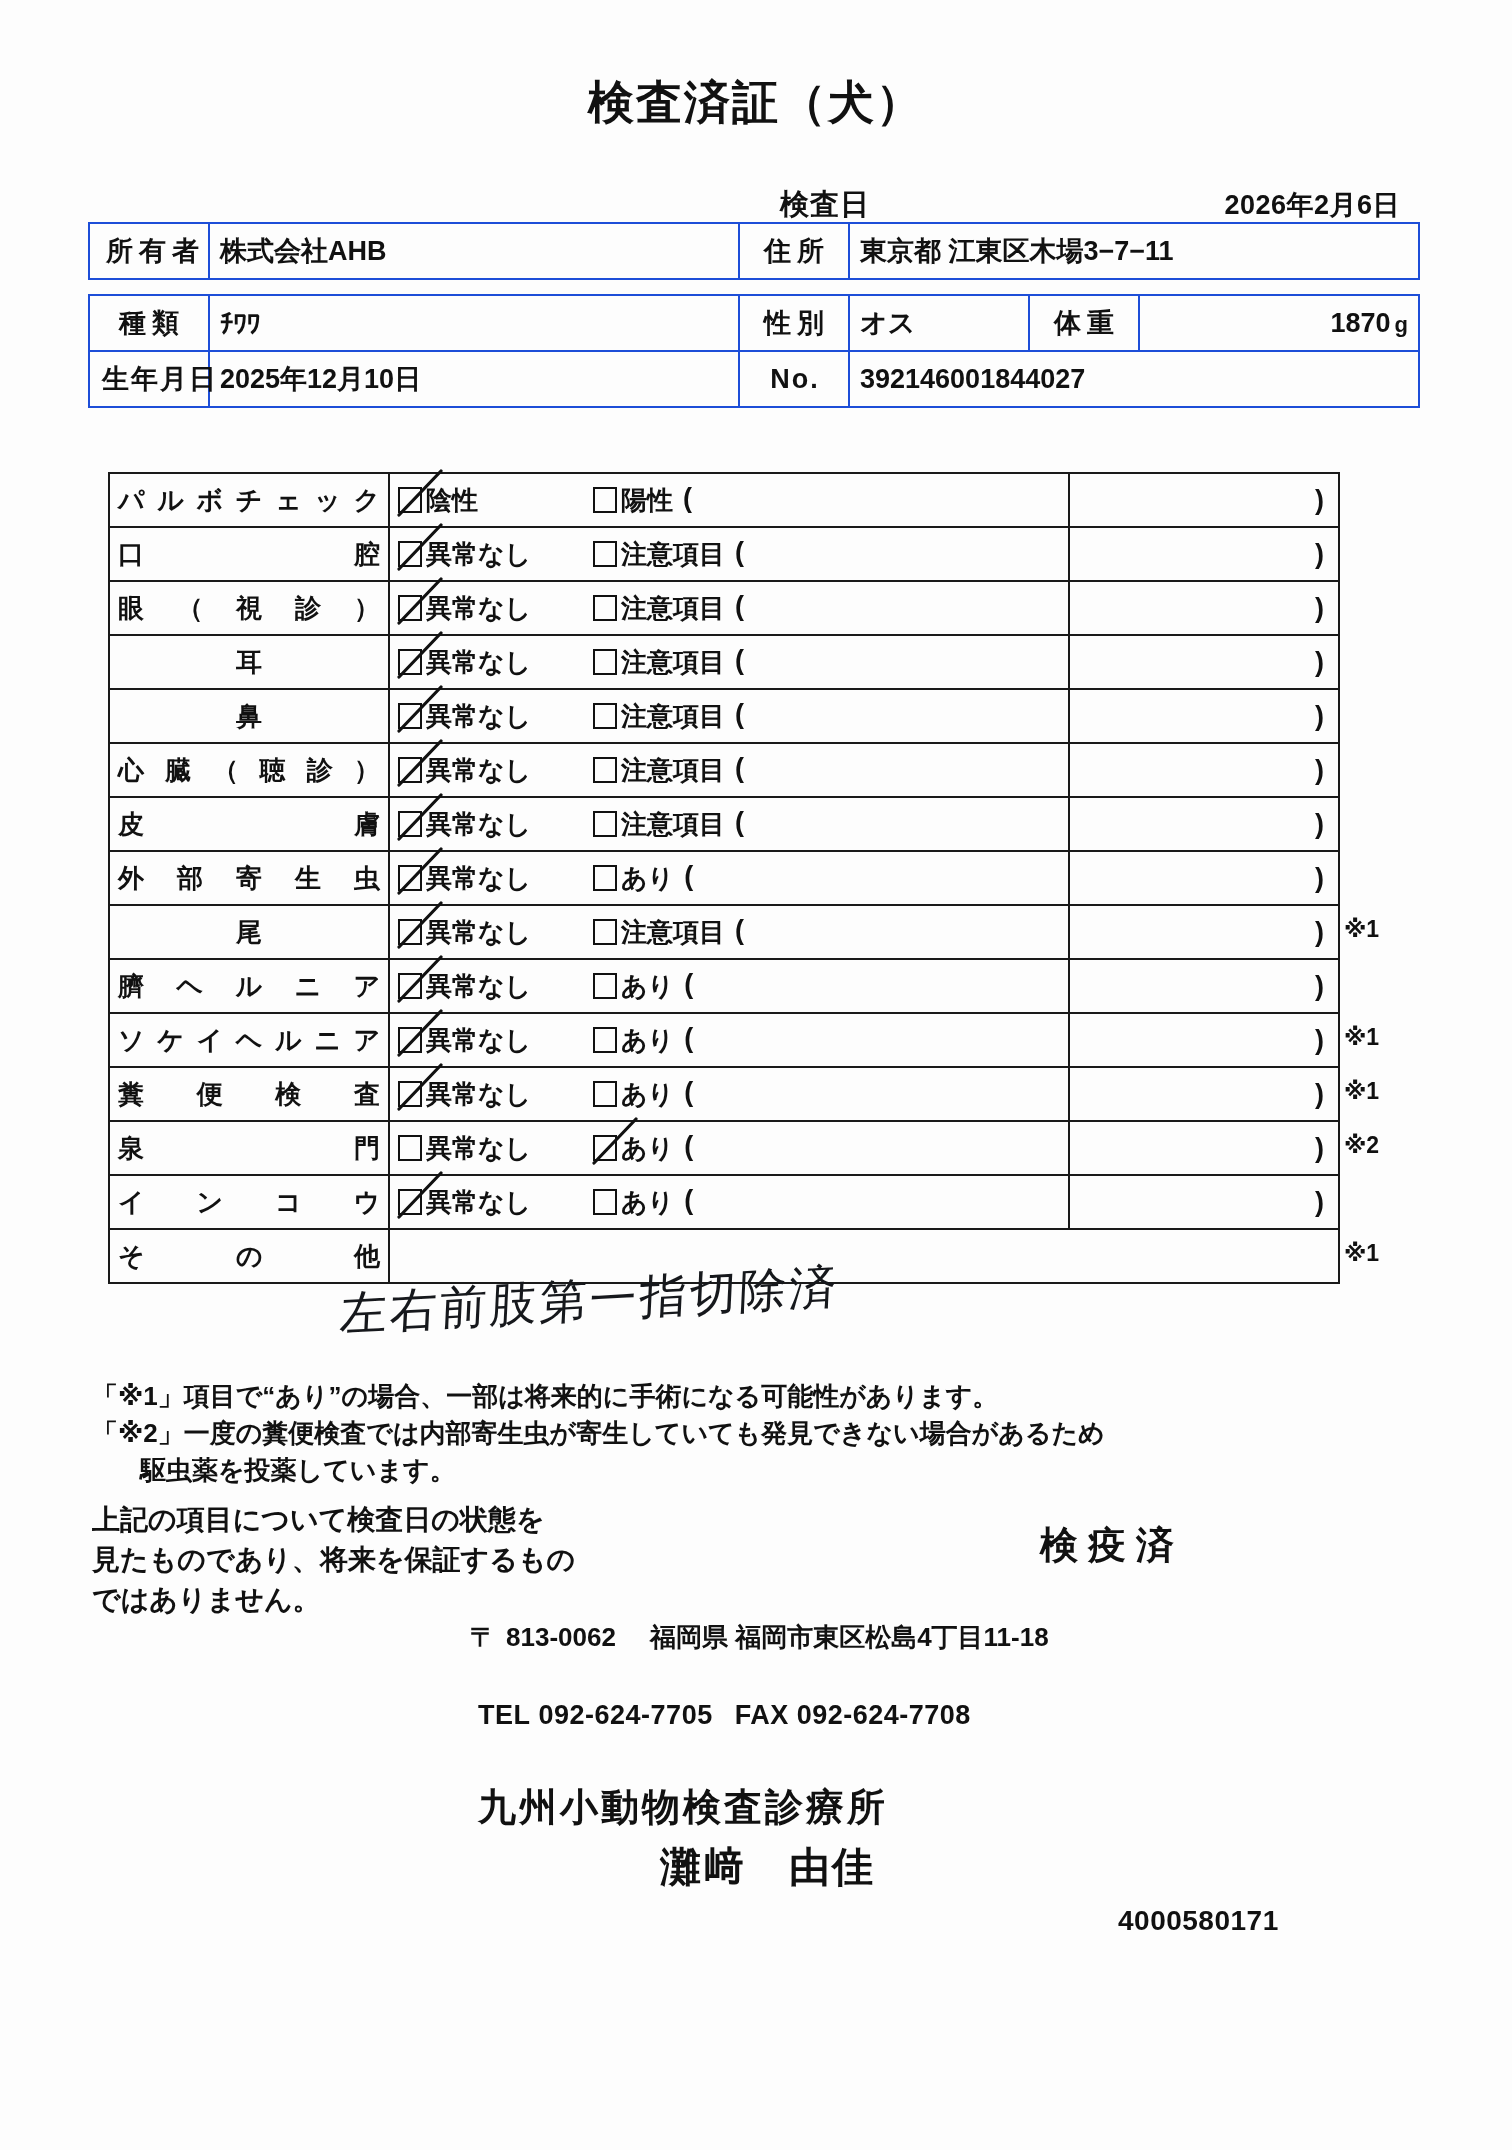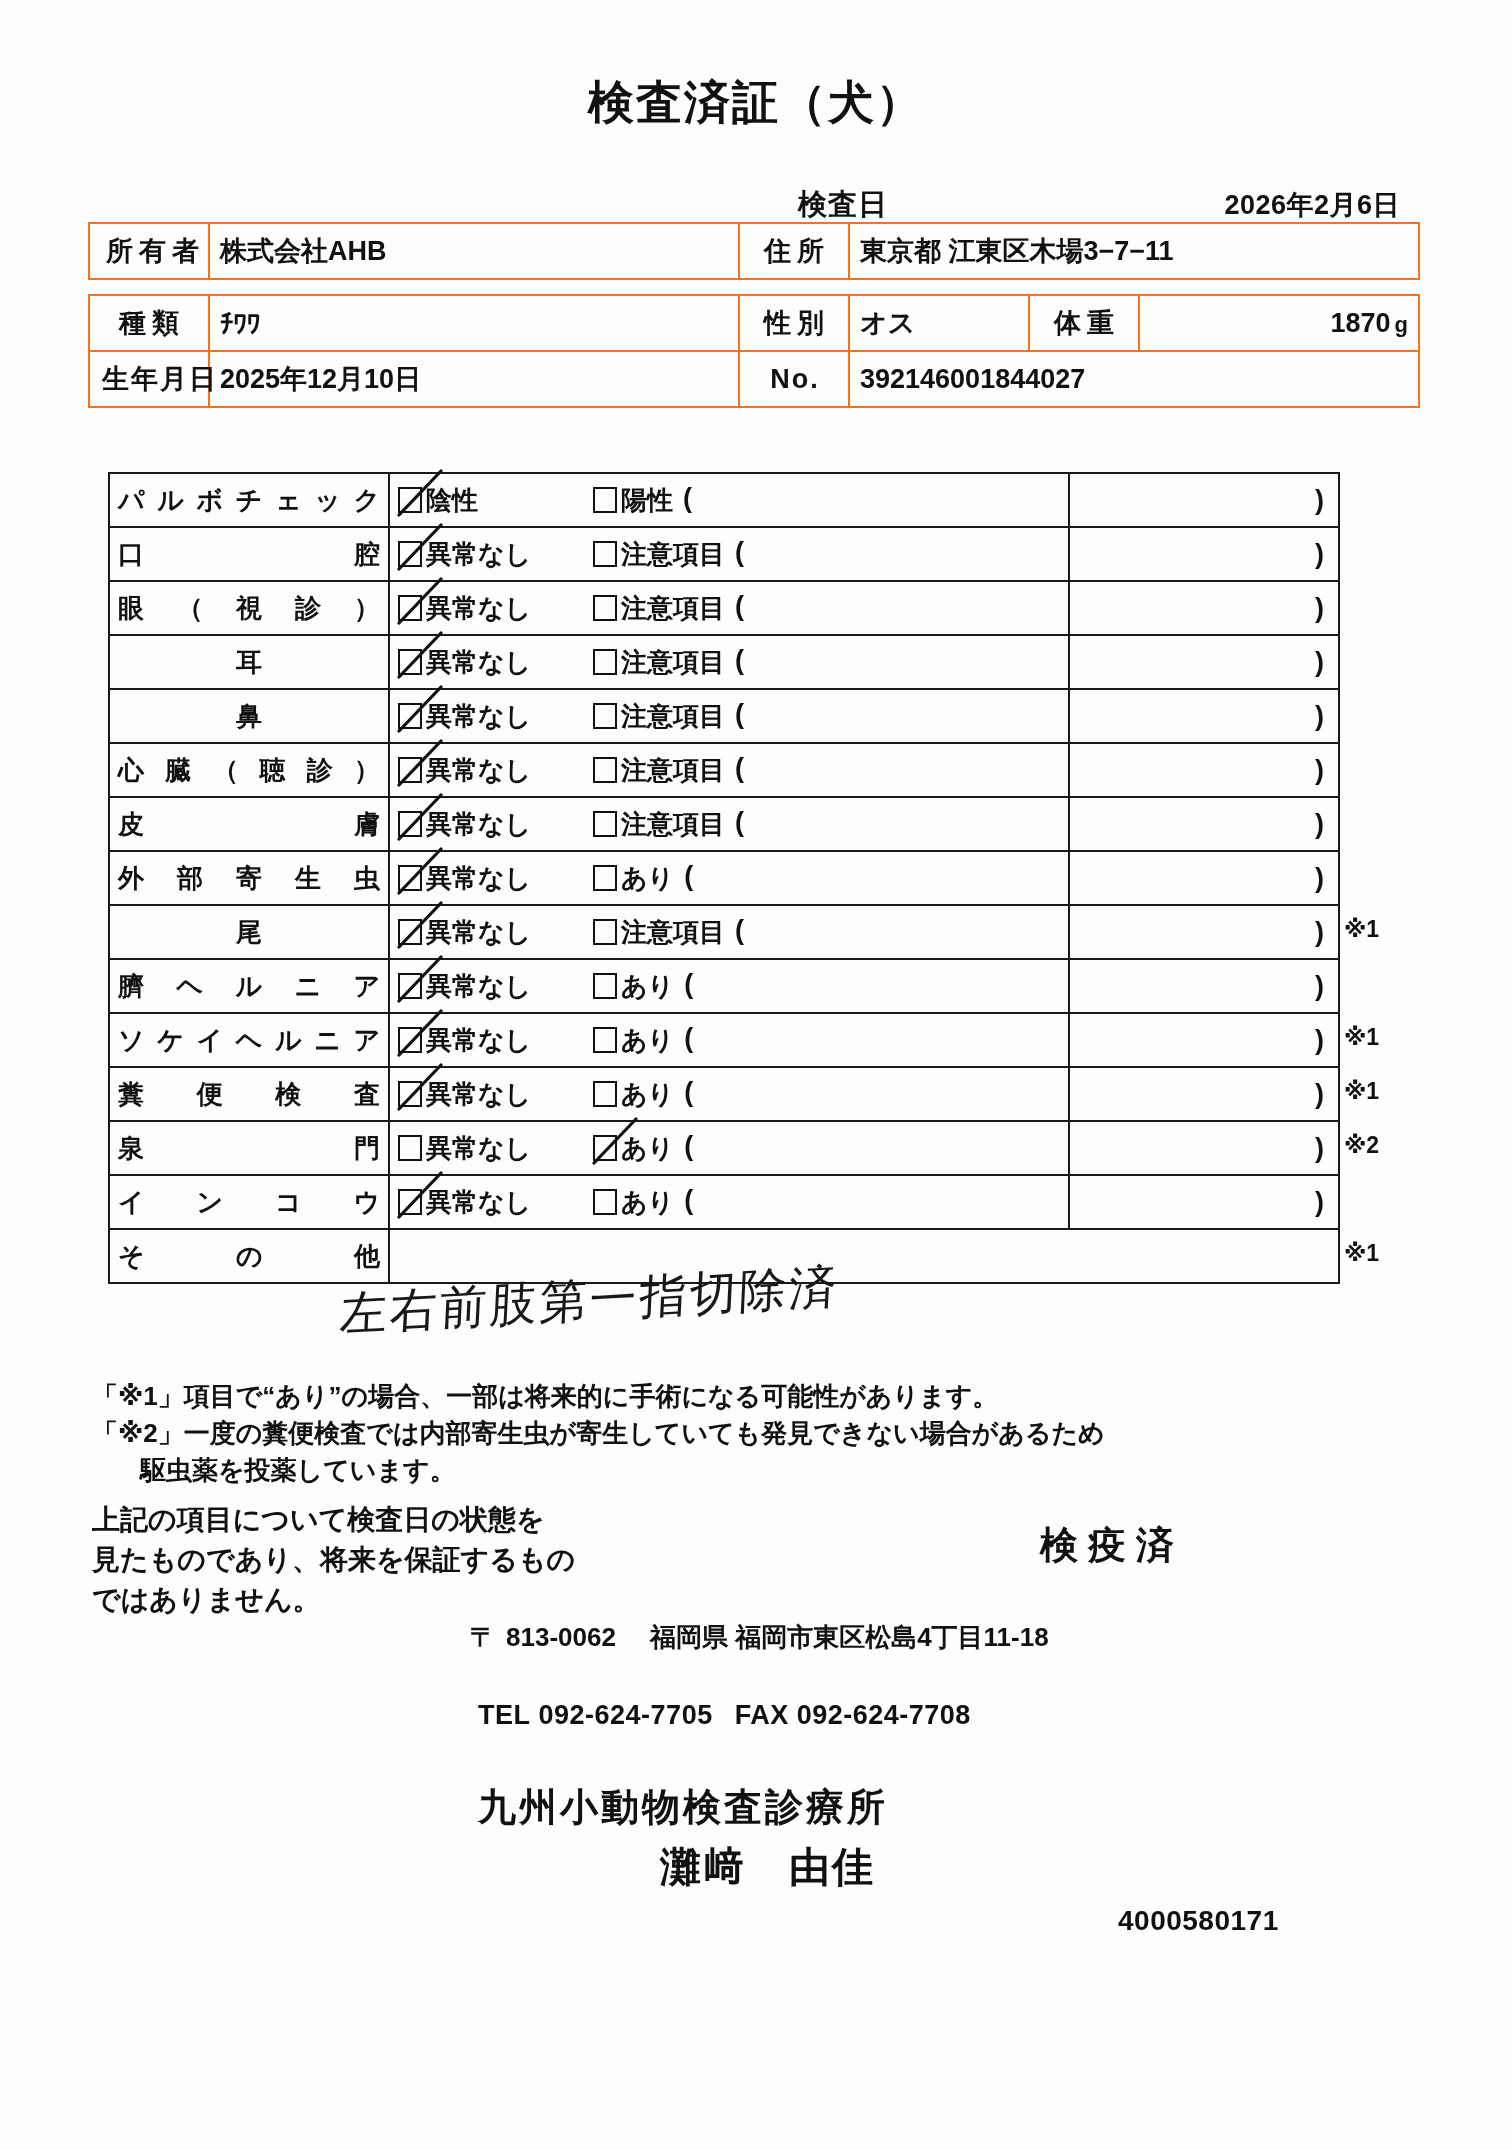--- a/index.html
+++ b/index.html
@@ -37,39 +37,38 @@
     position: absolute;
     left: 780px; top: 185px;
     width: 620px;
     display: flex;
     align-items: baseline;
   }
   .insp-date-label {
     font-size: 29px;
     font-weight: 700;
     letter-spacing: 1px;
-    margin-left: 18px;
   }
   .insp-date-value {
     margin-left: auto;
     font-size: 27px;
     font-weight: 700;
     letter-spacing: 0.5px;
   }
 
   
   .head-table {
     position: absolute;
     left: 88px; top: 222px;
     width: 1330px;
     border-collapse: collapse;
     table-layout: fixed;
   }
   .head-table td {
-    border: 2px solid #f97316;
+    border: 2px solid #1d4ed8;
     height: 54px;
     font-size: 27px;
     font-weight: 700;
     padding: 0 10px;
     vertical-align: middle;
     white-space: nowrap;
     margin-top: 44px;
   }
   .lbl-cell {
     text-align: center;

